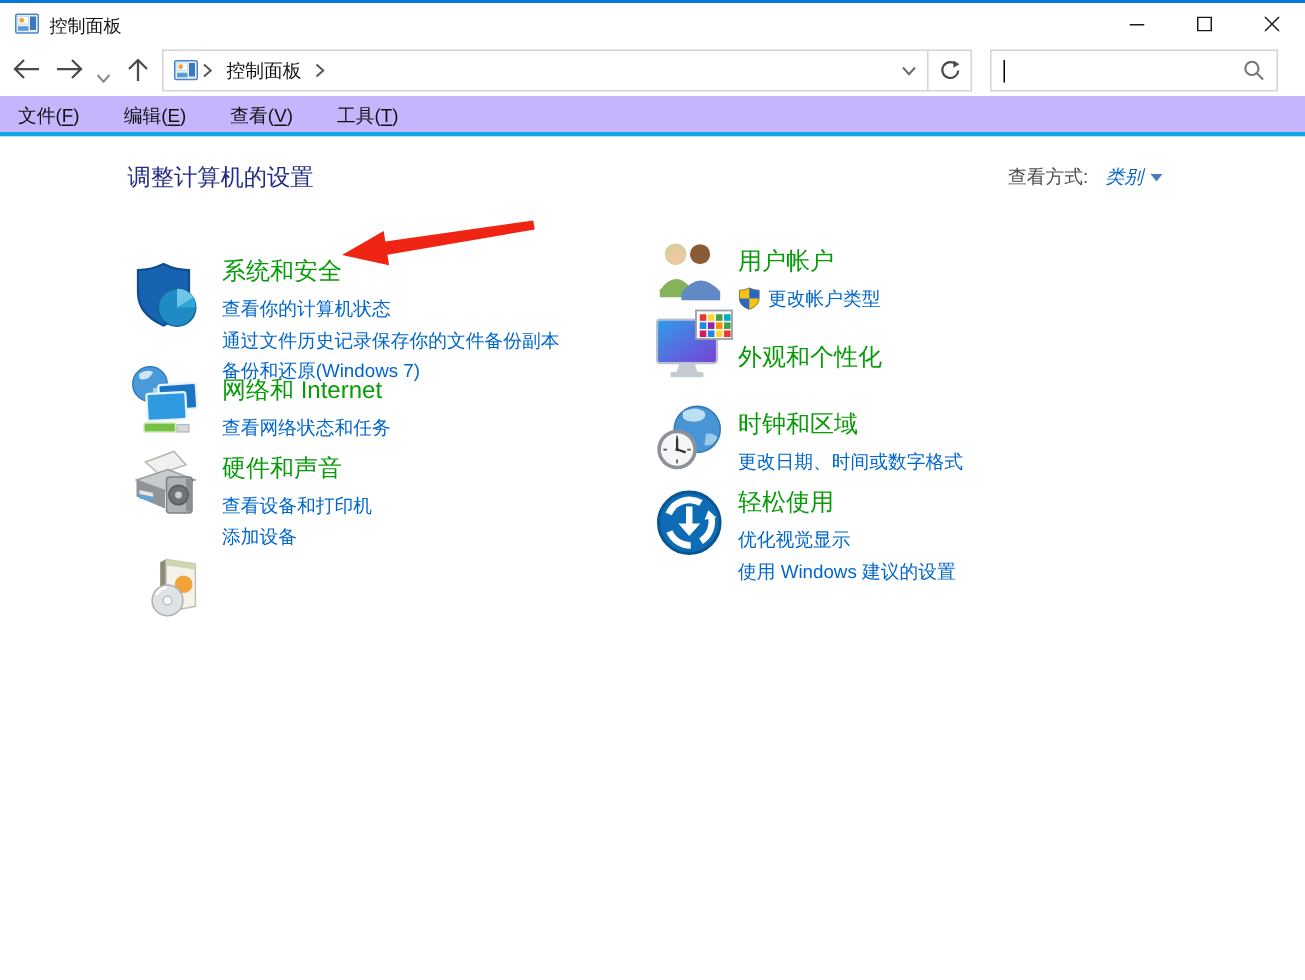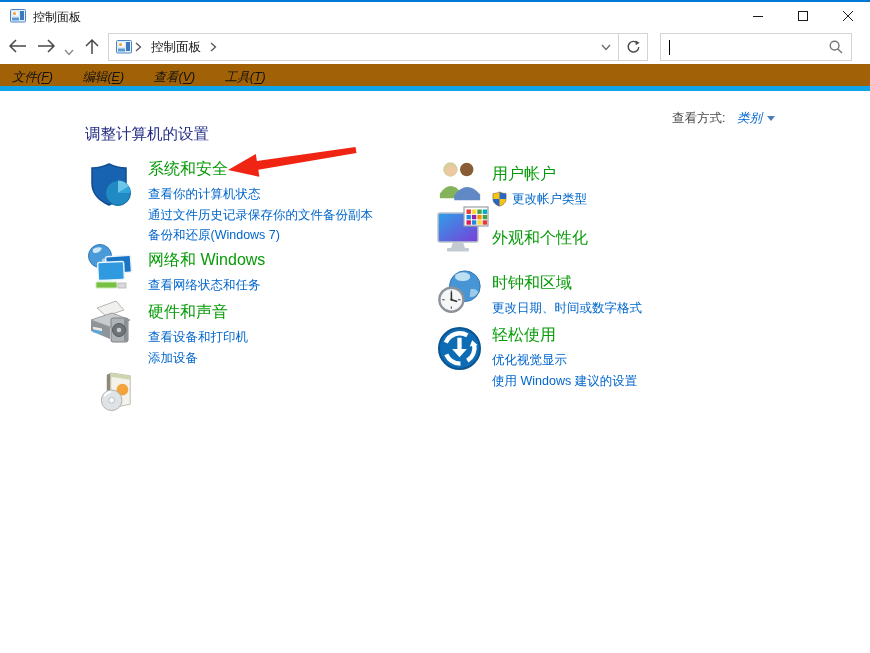--- a/index.html
+++ b/index.html
@@ -29,41 +29,41 @@
   .chev-sep{margin:0 3px;display:flex;align-items:center;}
   #addr-spacer{flex:1;}
   #addr-dd{border:none;background:none;padding:0 7px;height:100%;display:flex;align-items:center;}
   #addr-refresh{border:none;border-left:1px solid var(--border);background:none;width:29px;height:100%;
     display:flex;align-items:center;justify-content:center;}
   #search-box{position:absolute;left:660px;top:3px;width:192px;height:28px;border:1px solid var(--border);
     display:flex;align-items:center;padding:0 8px;background:#fff;}
   #search-caret{width:1px;height:15px;background:#000;}
   #search-spacer{flex:1;}
   
-  #menubar{position:absolute;top:64px;left:0;right:0;height:27px;border-bottom:5px solid #0ea5e9;
-    background:#a16207;padding-left:8px;font-style:italic;}
+  #menubar{position:absolute;top:64px;left:0;right:0;height:27px;border-bottom:3px solid #0ea5e9;
+    background:#c4b5fd;padding-left:8px;}
   .menu-item{display:inline-block;line-height:26px;font-size:12.5px;padding:0 4px;margin-right:17px;color:#111;cursor:default;}
   .menu-item u{text-underline-offset:2px;}
   
   #content{position:absolute;top:91px;left:0;right:0;bottom:0;background:#fff;}
-  #page-heading{position:absolute;left:85px;top:17px;font-size:15.5px;color:var(--navy);margin-top:16px;}
+  #page-heading{position:absolute;left:85px;top:17px;font-size:15.5px;color:var(--navy);}
   #view-by{position:absolute;left:672px;top:19px;font-size:12.5px;}
   #view-by-label{color:var(--graytext);}
   #view-by-value{color:var(--blue);margin-left:8px;cursor:pointer;font-style:italic;}
   .dd-tri{display:inline-block;width:0;height:0;border-left:4px solid transparent;border-right:4px solid transparent;
     border-top:5px solid #4a7ebb;margin-left:5px;vertical-align:middle;}
   .section{position:absolute;width:345px;}
   .sec-left{left:85px;} .sec-left .cat-text{margin-left:63px;}
   .sec-right{left:437px;} .sec-right .cat-text{margin-left:55px;}
   .cat-icon{position:absolute;left:0;display:block;}
   .cat-title{display:block;font-size:16px;color:var(--green);text-decoration:none;margin-bottom:4px;cursor:pointer;}
   .cat-link{display:flex;align-items:center;font-size:12.5px;color:var(--blue);text-decoration:none;
     line-height:20.5px;cursor:pointer;}
   .cat-link .uac{margin-right:5px;flex:0 0 auto;display:flex;}
-  #sec-system{top:68px;}   #sec-system .cat-icon{top:1px;}
+  #sec-system{top:80px;}   #sec-system .cat-icon{top:1px;}
   #sec-network{top:159px;} #sec-network .cat-icon{top:-7px;}
   #sec-hardware{top:211px;}#sec-hardware .cat-icon{top:-5px;}
   #sec-programs{top:282px;}#sec-programs .cat-icon{top:-4px;left:12px;}
   #sec-users{top:73px;}    #sec-users .cat-icon{top:-6px;}
   #sec-appearance{top:137px;}#sec-appearance .cat-icon{top:-22px;}
   #sec-clock{top:182px;}   #sec-clock .cat-icon{top:-5px;}
   #sec-ease{top:234px;}    #sec-ease .cat-icon{top:1px;}
   #arrow-overlay{position:absolute;left:0;top:0;width:870px;height:653px;pointer-events:none;z-index:9;}
 </style>
 </head>
@@ -207,21 +207,21 @@
         <circle cx="15" cy="13" r="11.5" fill="#4a9ad9" stroke="#2f7cbd"></circle>
         <path d="M8 6 q5 -3 9 -1 q-2 5 -7 5 q-3 0 -2 -4 Z" fill="#cfe8f7"></path>
         <path d="M17 16 q6 -2 8 2 q-4 4 -8 2 Z" fill="#a8d4ee"></path>
         <rect x="21" y="13" width="25" height="17" rx="1.5" fill="#1b74c4" stroke="#e8f4fc" stroke-width="1.5" transform="rotate(-4 33 21)"></rect>
         <rect x="13" y="19" width="26" height="18" rx="1.5" fill="#2f9ae0" stroke="#e8f4fc" stroke-width="1.5" transform="rotate(-3 26 28)"></rect>
         <rect x="11" y="39" width="21" height="6" rx="1" fill="#76c043" stroke="#cde9b8"></rect>
         <rect x="33" y="40" width="8" height="5" fill="#d9d9d9" stroke="#b5b5b5" stroke-width="0.8"></rect>
       </svg>
     </span>
     <div class="cat-text">
-      <a class="cat-title">网络和 Windows</a>
+      <a class="cat-title">网络和 Internet</a>
       <a class="cat-link">查看网络状态和任务</a>
     </div>
   </div>
 
   <div class="section sec-left" id="sec-hardware">
     <span class="cat-icon">
       <svg width="52" height="52" viewBox="0 0 52 52">
         <polygon points="12,11 31,4 39,13 21,19" fill="#f0f0ee" stroke="#b5b5b0"></polygon>
         <polygon points="6,23 27,16 45,23 25,30" fill="#c9ccce" stroke="#9b9ea0"></polygon>
         <polygon points="6,23 25,30 25,42 6,34" fill="#8f9499"></polygon>

